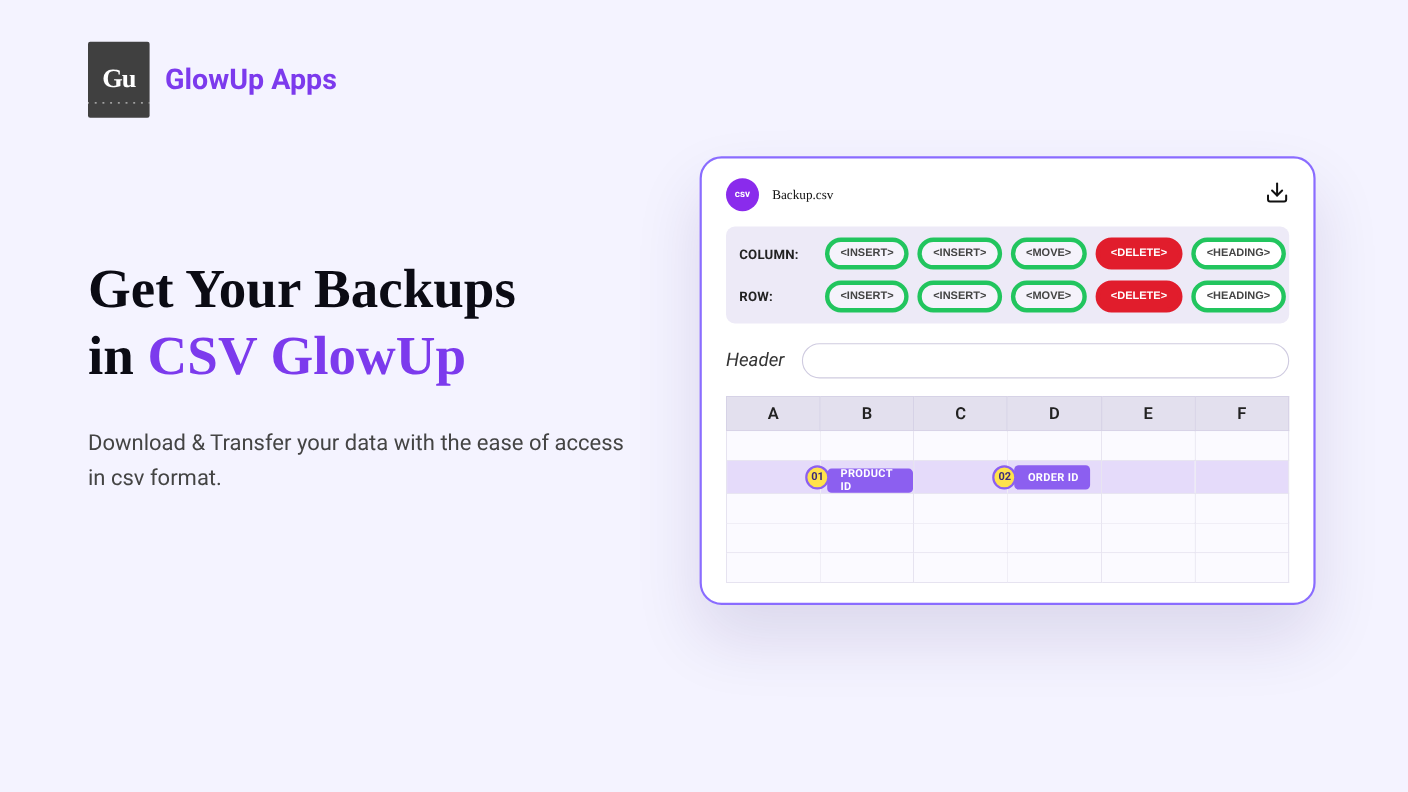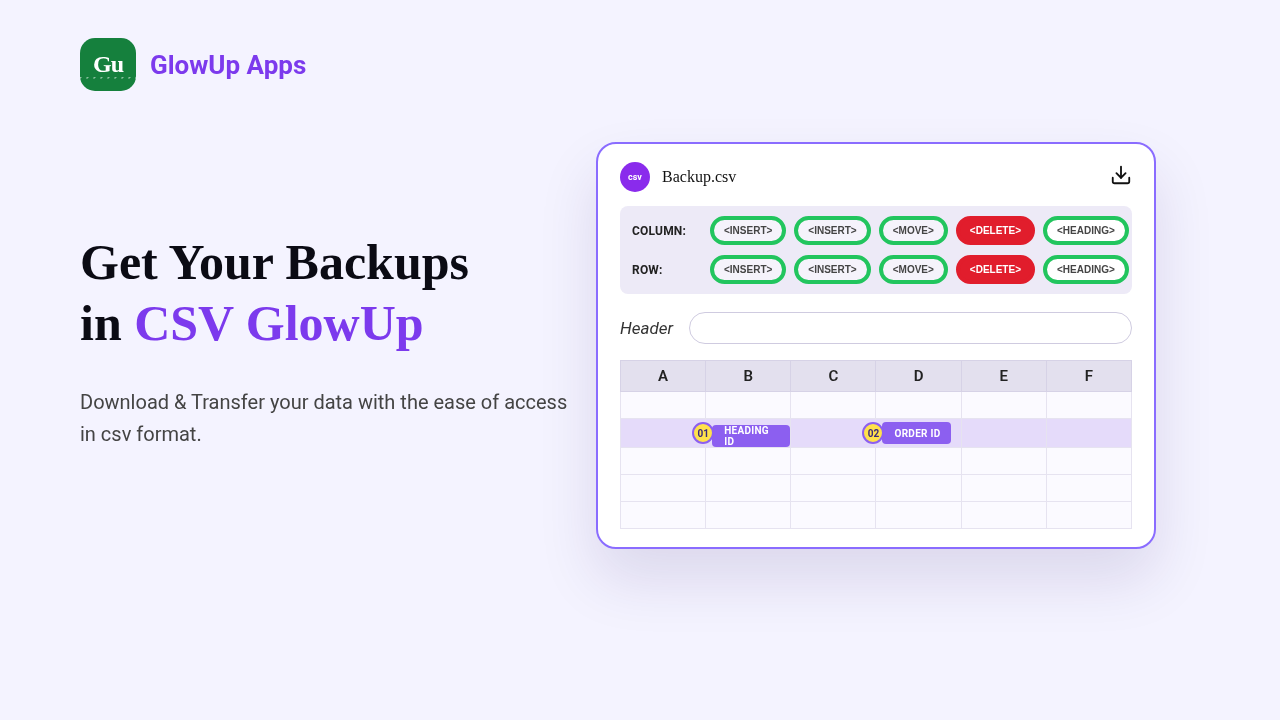--- a/index.html
+++ b/index.html
@@ -10,22 +10,22 @@
     color: #111;
     position: relative;
     overflow: hidden;
   }
   
   .logo-wrap {
     position: absolute; left: 80px; top: 38px;
     display: flex; align-items: center; gap: 14px;
   }
   .logo-badge {
-    width: 56px; height: 53px; border-radius: 15px;
-    background: #15803d;
+    width: 56px; height: 69px; border-radius: 2px;
+    background: #404040;
     display: flex; align-items: center; justify-content: center;
     position: relative;
   }
   .logo-badge span {
     color: #fff; font-weight: 700; font-size: 24px; letter-spacing: -1px;
     font-family: Georgia, serif;
   }
   .logo-badge::after {
     content: ""; position: absolute; bottom: 12px; left: 0; right: 0;
     height: 3px;
@@ -44,39 +44,39 @@
     font-size: 50px; font-weight: 700; line-height: 1.22;
     color: #0b0b14;
   }
   .hero h1 .accent { color: #7c3aed; }
   .hero p {
     margin-top: 32px; font-size: 20px; color: #444; line-height: 1.6;
   }
 
   
   .card {
-    position: absolute; left: 596px; top: 142px;
+    position: absolute; left: 636px; top: 142px;
     width: 560px;
     background: #fff;
     border: 2px solid #8a6cff;
     border-radius: 20px;
     padding: 18px 22px 18px 22px;
     box-shadow: 0 30px 60px rgba(40,20,100,.12);
   }
   .card-header {
     display: flex; align-items: center; justify-content: space-between;
     margin-bottom: 14px;
   }
   .file-label { display: flex; align-items: center; gap: 12px; }
   .csv-badge {
     width: 30px; height: 30px; border-radius: 50%;
     background: #8a2bec; display: flex; align-items: center; justify-content: center;
   }
   .csv-badge span { color: #fff; font-size: 9px; font-weight: 700; }
-  .file-name { font-family: Georgia, serif; font-size: 16px; color: #111; }
+  .file-name { font-family: Georgia, serif; font-size: 12px; color: #111; }
   .dl-icon { cursor: pointer; }
 
   .controls {
     background: #edeaf7; border-radius: 8px;
     padding: 10px 12px; margin-bottom: 18px;
     display: grid; grid-template-columns: 78px 1fr; row-gap: 10px; align-items: center;
   }
   .ctl-label { font-size: 12px; font-weight: 700; color: #222; letter-spacing: .2px; }
   .pill-row { display: flex; gap: 8px; flex-wrap: nowrap; }
   .pill {
@@ -205,21 +205,21 @@
           <td></td>
           <td></td>
           <td></td>
           <td></td>
           <td></td>
       </tr>
       <tr class="highlight">
         <td></td>
         <td>
           <span class="cell-badge">01</span>
-          <span class="cell-chip">HEADING ID</span>
+          <span class="cell-chip">PRODUCT ID</span>
         </td>
         <td></td>
         <td>
           <span class="cell-badge">02</span>
           <span class="cell-chip">ORDER ID</span>
         </td>
         <td></td>
         <td></td>
       </tr>
       <tr>

